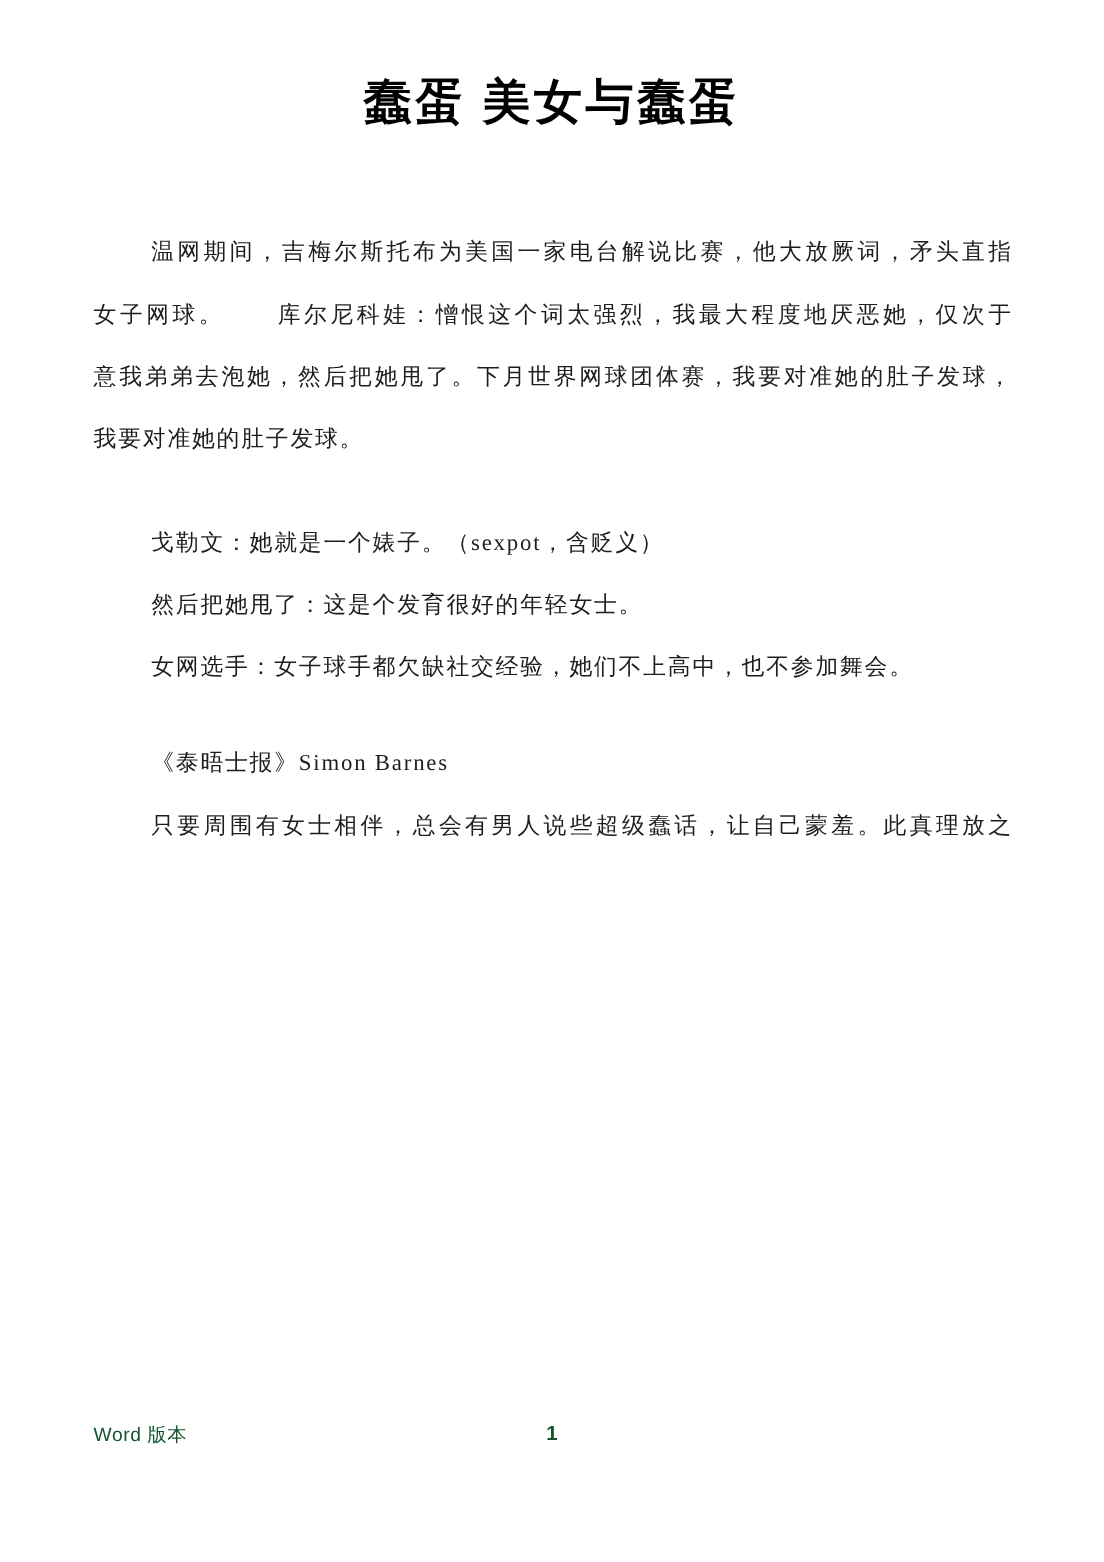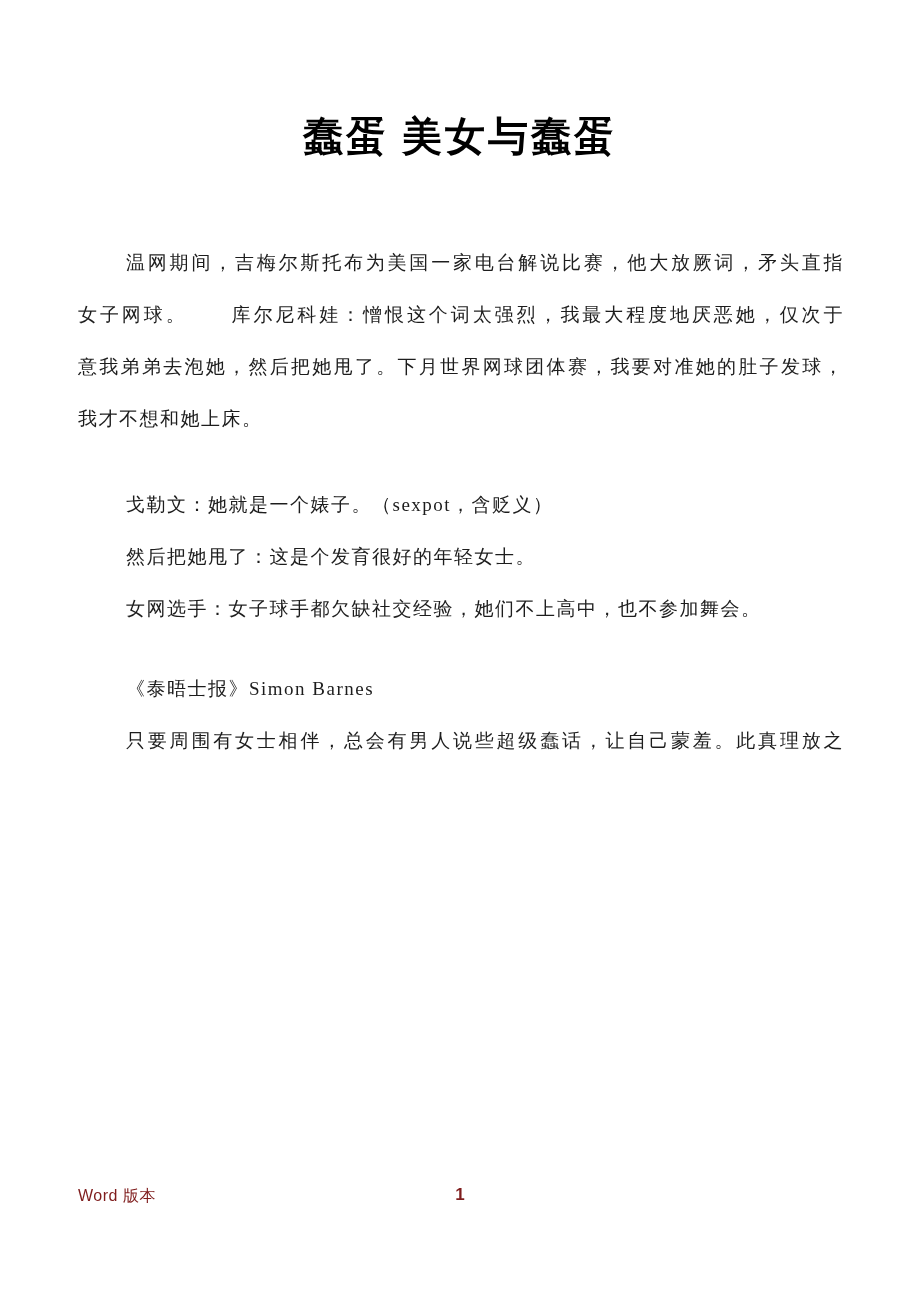--- a/index.html
+++ b/index.html
@@ -6,21 +6,21 @@
   .page {
     position: relative;
     width: 920px;
     height: 1302px;
     background: #ffffff;
     overflow: hidden;
     font-family: "Liberation Serif", "DejaVu Serif", serif;
   }
   .doc-title {
     margin: 0;
-    padding-top: 114px;
+    padding-top: 62px;
     text-align: center;
     font-size: 40px;
     line-height: 46px;
     font-weight: bold;
     color: #000000;
     letter-spacing: 3px;
     font-family: "Liberation Serif", "DejaVu Serif", serif;
   }
   .body-text {
     margin-top: 77px;
@@ -42,21 +42,21 @@
   .gap-a { height: 34px; }
   .gap-b { height: 28px; }
   .footer {
     position: absolute;
     left: 78px;
     right: 78px;
     top: 1184px;
     height: 26px;
     font-family: "Liberation Sans", "DejaVu Sans", sans-serif;
     font-size: 16px;
-    color: #7f1d1d;
+    color: #14532d;
     text-align: center;
   }
   .footer-left {
     position: absolute;
     left: 0;
     top: 2px;
     font-size: 16px;
     letter-spacing: 0.5px;
   }
   .footer-page {
@@ -70,21 +70,21 @@
 <body>
 
 <div class="page">
 
   <h1 class="doc-title">蠢蛋 美女与蠢蛋</h1>
 
   <div class="body-text">
     <div class="line fill indent">温网期间，吉梅尔斯托布为美国一家电台解说比赛，他大放厥词，矛头直指</div>
     <div class="line fill">女子网球。　　库尔尼科娃：憎恨这个词太强烈，我最大程度地厌恶她，仅次于</div>
     <div class="line fill">意我弟弟去泡她，然后把她甩了。下月世界网球团体赛，我要对准她的肚子发球，</div>
-    <div class="line">我才不想和她上床。</div>
+    <div class="line">我要对准她的肚子发球。</div>
 
     <div class="gap-a"></div>
 
     <div class="line indent">戈勒文：她就是一个婊子。（sexpot，含贬义）</div>
     <div class="line indent">然后把她甩了：这是个发育很好的年轻女士。</div>
     <div class="line indent">女网选手：女子球手都欠缺社交经验，她们不上高中，也不参加舞会。</div>
 
     <div class="gap-b"></div>
 
     <div class="line indent">《泰晤士报》Simon Barnes</div>

